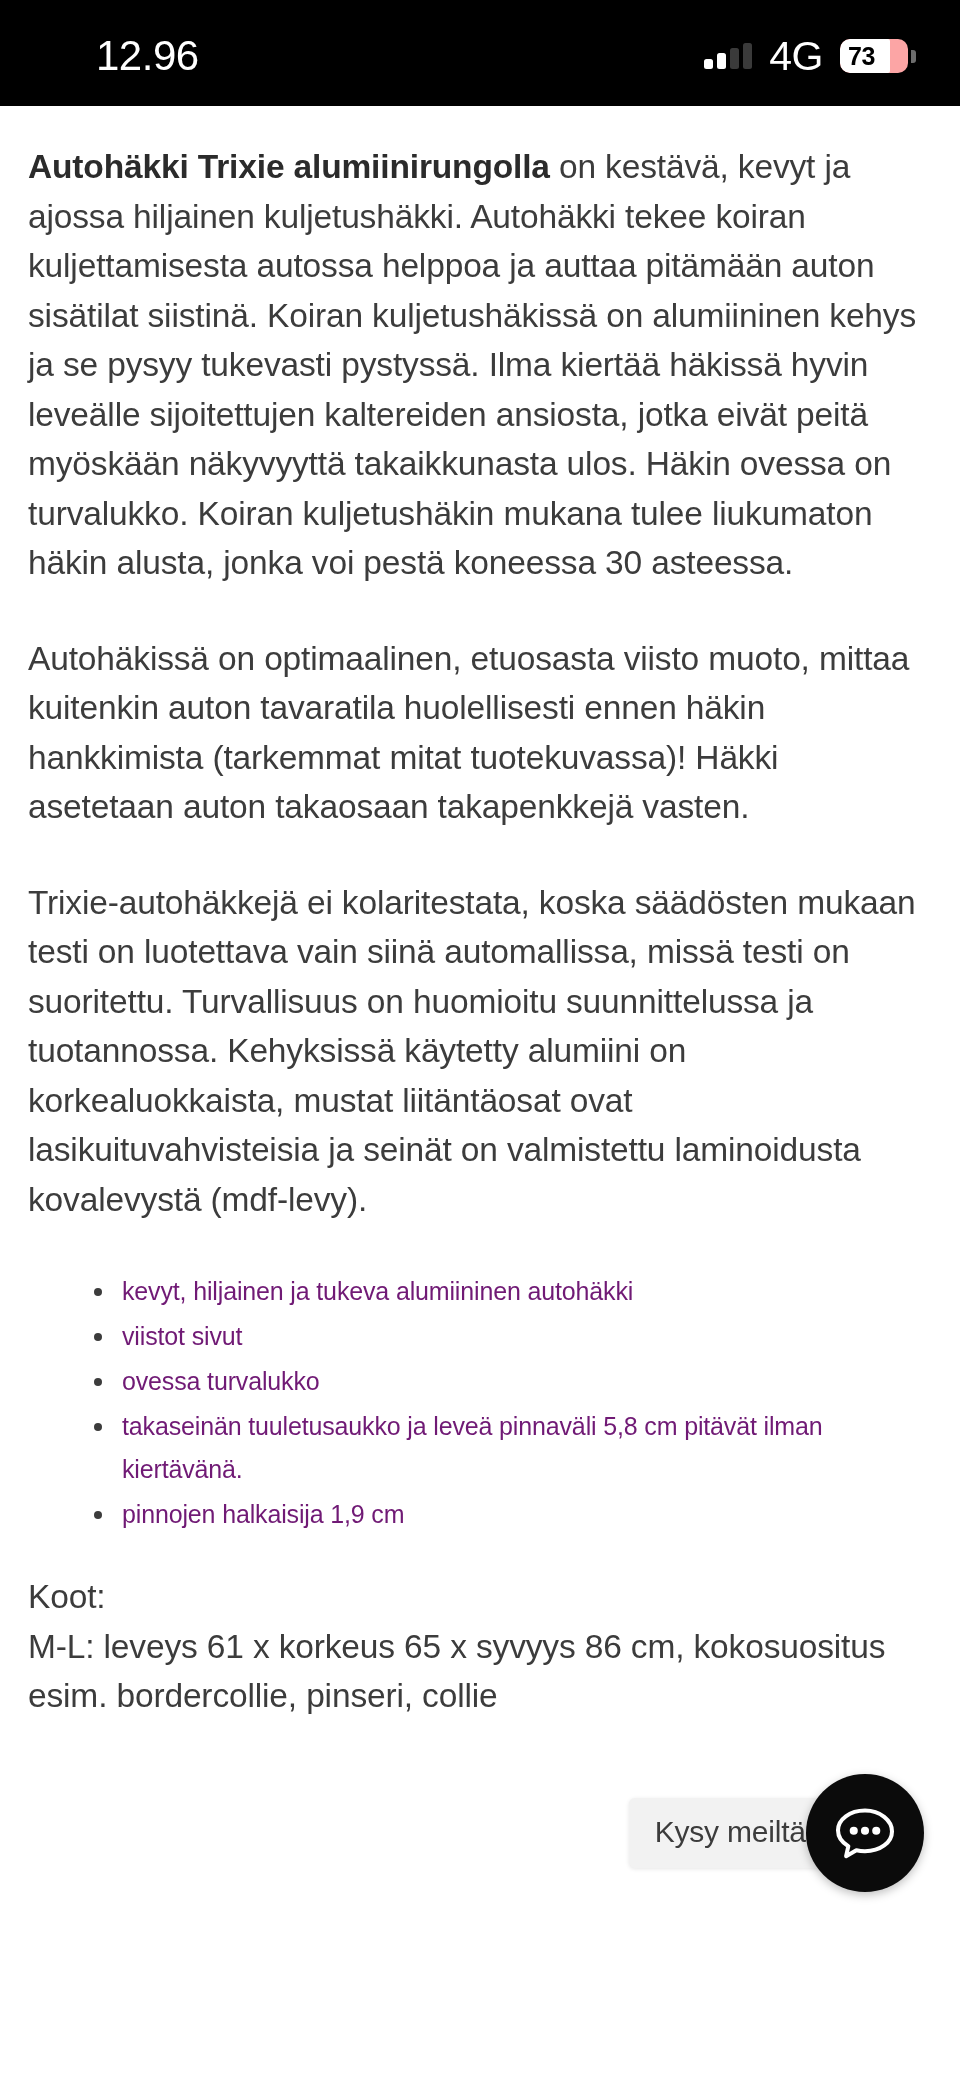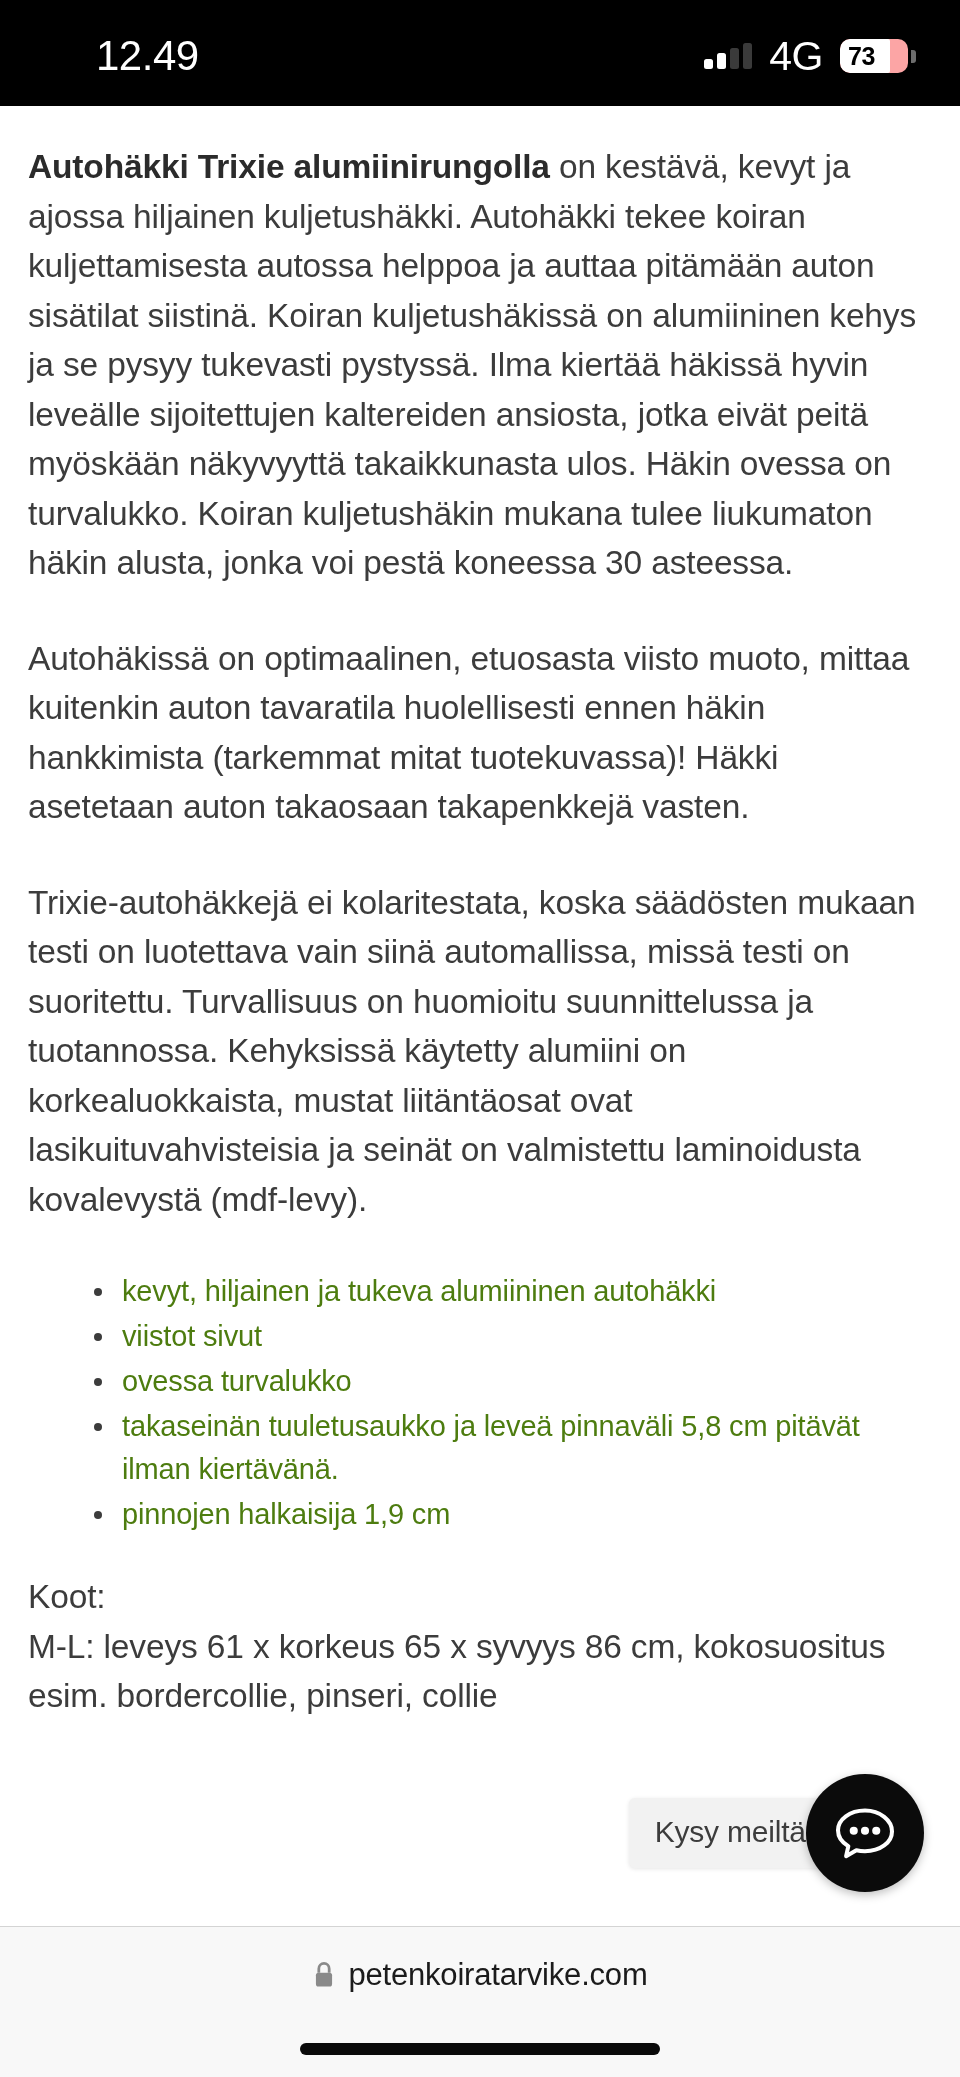--- a/index.html
+++ b/index.html
@@ -100,22 +100,22 @@
   }
   .para b { font-weight:700; color:#2b2b2b; }
 
   ul#feature-list {
     list-style:none;
     margin:0 0 36px 0;
     padding:0;
   }
   ul#feature-list li {
     position:relative;
-    color:#4d7c0f;
-    font-size:29px;
+    color:#701a75;
+    font-size:25px;
     line-height:43px;
     letter-spacing:-0.15px;
     padding-left:94px;
     margin-bottom:2px;
   }
   ul#feature-list li::before {
     content:"";
     position:absolute;
     left:66px; top:18px;
     width:8px; height:8px;
@@ -184,21 +184,21 @@
     border-radius:6px;
     background:#0a0a0a;
   }
 </style>
 </head>
 <body>
 
 <div id="screen">
 
   <div id="status-bar">
-    <div id="status-clock">12.49</div>
+    <div id="status-clock">12.96</div>
     <div id="status-right">
       <span class="sig-bars">
         <i style="background: rgb(255, 255, 255);"></i>
           <i style="background: rgb(255, 255, 255);"></i>
           <i style="background: rgb(58, 58, 58);"></i>
           <i style="background: rgb(58, 58, 58);"></i>
       </span>
       <span id="status-network">4G</span>
       <span id="battery-wrap">
         <span id="battery">
@@ -242,24 +242,14 @@
     <div id="chat-button">
       <svg width="72" height="72" viewBox="0 0 64 64">
         <path d="M32 12 C18.5 12 8 19.8 8 29.6 C8 35.4 11.6 40.5 17.2 43.7 L15.2 52.6 L24.3 47.3 C26.7 47.9 29.3 48.2 32 48.2 C45.5 48.2 56 40.4 56 30.6 C56 20.8 45.5 12 32 12 Z" fill="none" stroke="#ffffff" stroke-width="3.6" stroke-linejoin="round"></path>
         <circle cx="22" cy="30" r="3.6" fill="#ffffff"></circle>
         <circle cx="32" cy="30" r="3.6" fill="#ffffff"></circle>
         <circle cx="42" cy="30" r="3.6" fill="#ffffff"></circle>
       </svg>
     </div>
   </div>
 
-  <div id="browser-bar">
-    <div id="url-row">
-      <svg width="24" height="30" viewBox="0 0 20 26">
-        <path d="M5.5 11 V7.5 a4.5 4.5 0 0 1 9 0 V11" fill="none" stroke="#8a8a8a" stroke-width="2.4"></path>
-        <rect x="3" y="11" width="14" height="12" rx="2.2" fill="#8a8a8a"></rect>
-      </svg>
-      <span id="url-text">petenkoiratarvike.com</span>
-    </div>
-    <div id="home-indicator"></div>
-  </div>
 
 </div>
 
 </body></html>

